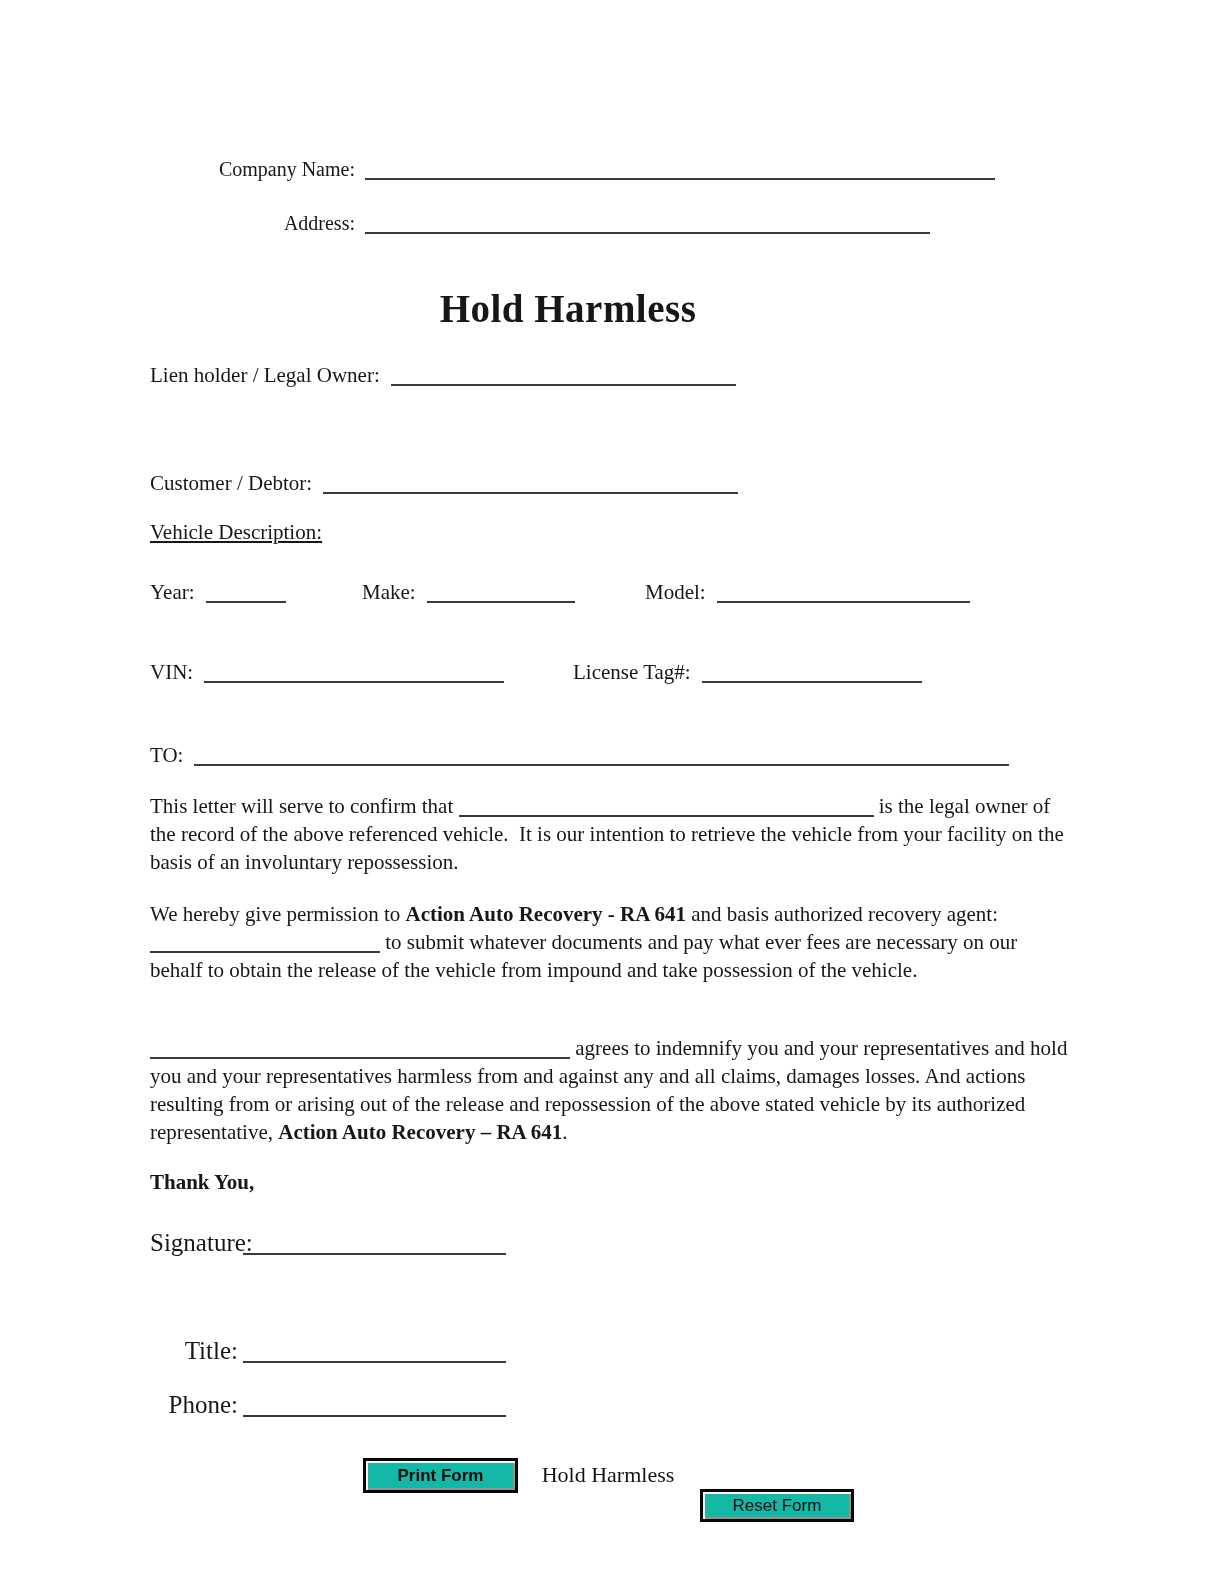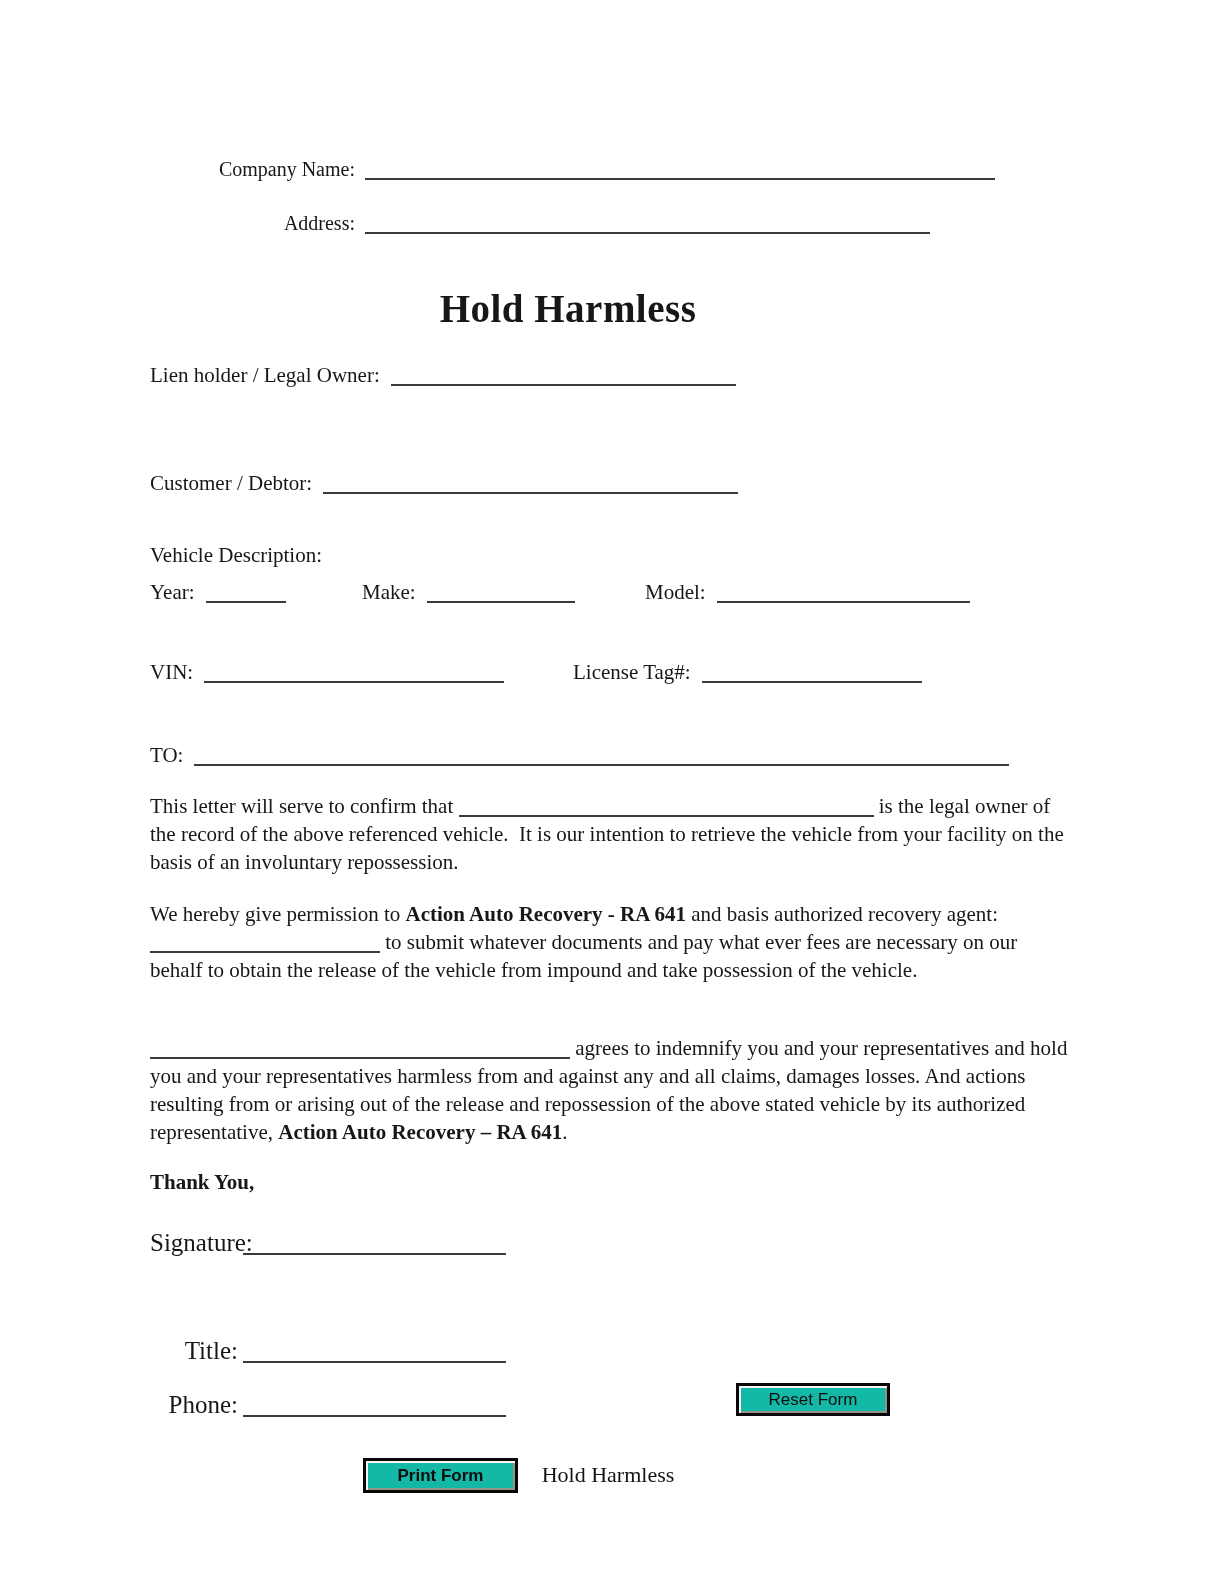--- a/index.html
+++ b/index.html
@@ -62,21 +62,21 @@
   </div>
 
   <div class="title">Hold Harmless</div>
 
   <div class="row" style="top:363px; left:150px;">
     <span class="lbl">Lien holder / Legal Owner:</span><span class="blank" style="width:345px;"></span>
   </div>
   <div class="row" style="top:471px; left:150px;">
     <span class="lbl">Customer / Debtor:</span><span class="blank" style="width:415px;"></span>
   </div>
-  <div class="row" style="top:543px; left:150px;">
+  <div class="row" style="top:520px; left:150px;text-decoration:underline;">
     <span>Vehicle Description:</span>
   </div>
 
   <div class="row" style="top:580px; left:150px;">
     <span class="lbl">Year:</span><span class="blank" style="width:80px;"></span>
   </div>
   <div class="row" style="top:580px; left:362px;">
     <span class="lbl">Make:</span><span class="blank" style="width:148px;"></span>
   </div>
   <div class="row" style="top:580px; left:645px;">
@@ -123,15 +123,15 @@
   </div>
   <div class="row sig" style="top:1337px; left:150px;">
     <span class="lbl-right" style="width:88px; margin-right:5px;">Title:</span><span class="blank" style="width:263px;"></span>
   </div>
   <div class="row sig" style="top:1391px; left:150px;">
     <span class="lbl-right" style="width:88px; margin-right:5px;">Phone:</span><span class="blank" style="width:263px;"></span>
   </div>
 
   <button class="btn bold" style="left:363px; top:1458px; width:155px; height:35px;">Print Form</button>
   <div class="footer-title" style="left:498px; top:1462px; width:220px;">Hold Harmless</div>
-  <button class="btn" style="left:700px; top:1383px; width:154px; height:33px;margin-left:36px;">Reset Form</button>
+  <button class="btn" style="left:700px; top:1489px; width:154px; height:33px;">Reset Form</button>
 
 </div>
 
 </body></html>

